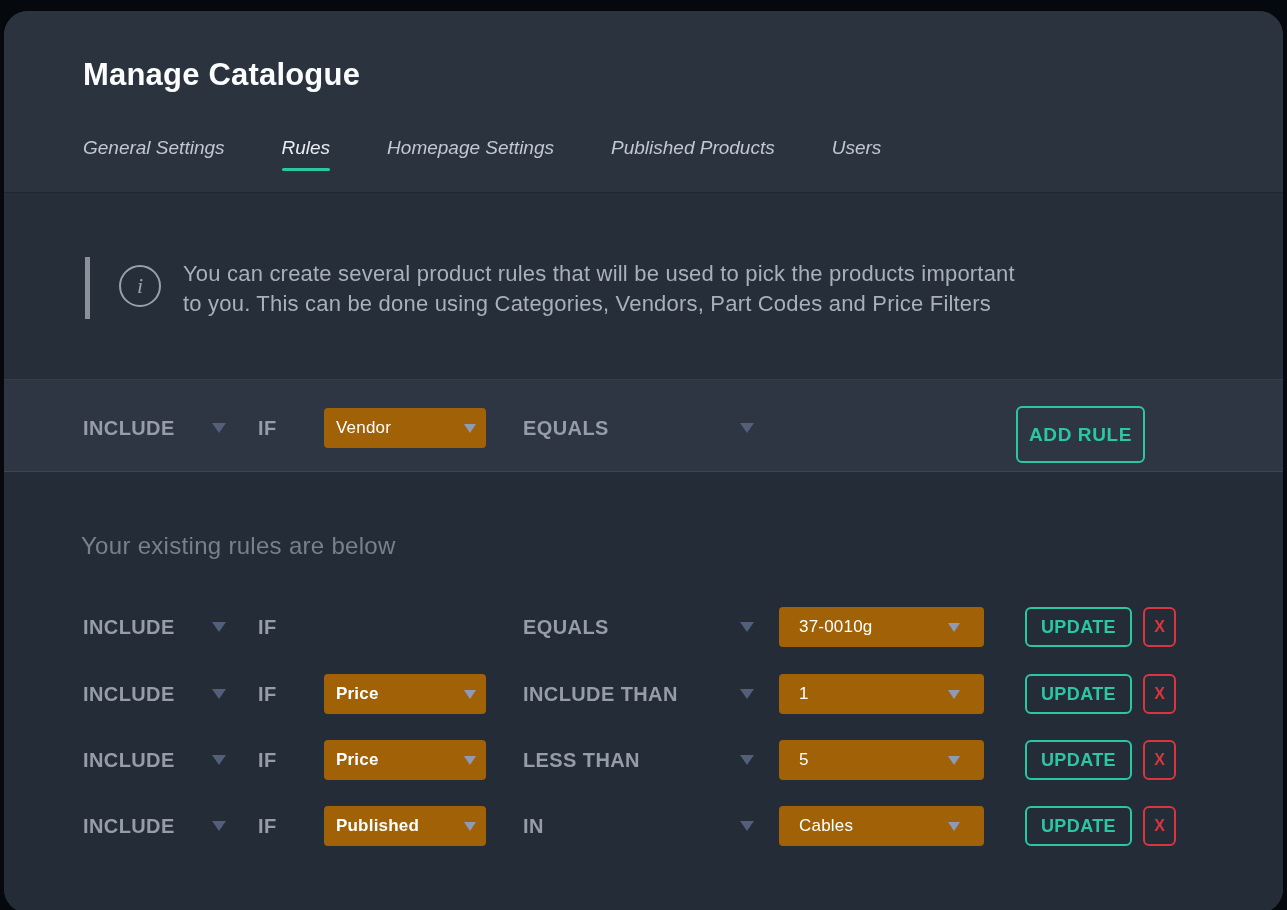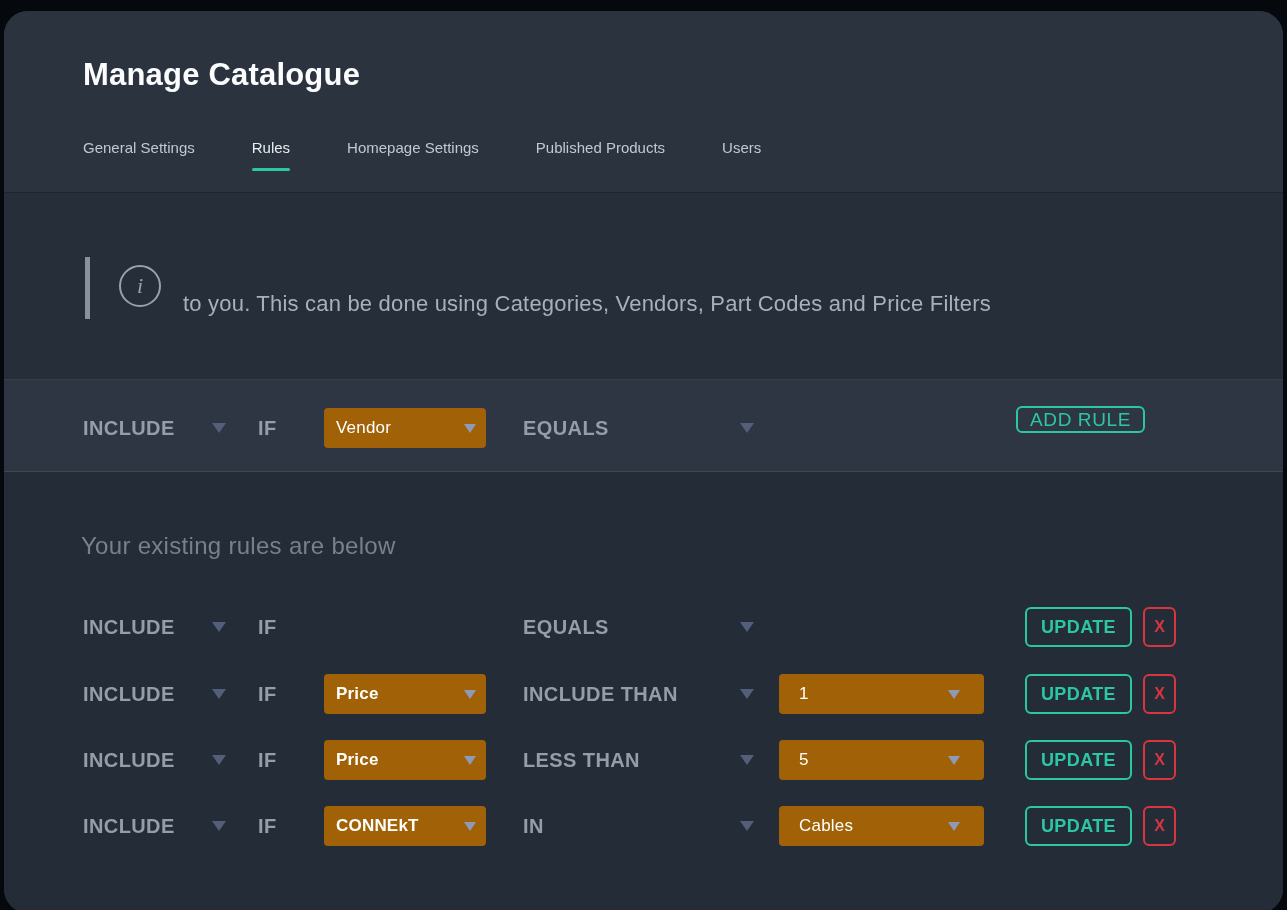--- a/index.html
+++ b/index.html
@@ -35,23 +35,24 @@
     position:absolute;left:79px;top:46px;
     font-size:31px;font-weight:700;color:#fbfcfd;
     letter-spacing:0.2px;
   }
   .tabs{
     position:absolute;left:79px;top:124px;
     display:flex;gap:57px;
   }
   .tab{
     position:relative;
-    font-size:15px;color:#c2c8d1;
+    font-size:19px;color:#c2c8d1;
     cursor:pointer;white-space:nowrap;
     line-height:26px;
+    font-style:italic;
   }
   .tab.active{color:#e9edf1;}
   .tab.active::after{
     content:"";
     position:absolute;left:0;right:0;bottom:-10px;
     height:3px;border-radius:2px;
     background:var(--accent);
   }
 
   
@@ -164,22 +165,22 @@
   .pos-value{left:775px;width:205px;}
   .pos-update{left:1013px;width:107px;}
   .pos-delete{left:1139px;width:33px;}
 
   
   .builder-row{top:28px;}
   .builder-row .pos-value{left:769px;width:202px;}
   .builder-row .pos-value .dd-text{font-weight:700;}
   .builder-row .pos-field .dd-text{font-weight:400;}
   .builder-row .pos-add{
-    left:1012px;width:129px;top:-2px;height:27px;
-    font-size:19px;font-weight:400;letter-spacing:0.6px;
+    left:1012px;width:129px;top:-2px;height:57px;
+    font-size:19px;font-weight:700;letter-spacing:0.6px;
   }
 
   
   .rr-0{top:135px;}
   .rr-1{top:202px;}
   .rr-2{top:268px;}
   .rr-3{top:334px;}
 </style>
 </head>
 <body>
@@ -196,21 +197,21 @@
       <div class="tab">Users</div>
     </nav>
   </header>
 
   <section class="band-info">
     <div class="info-bar"></div>
     <div class="info-icon">
       <span class="glyph">i</span>
     </div>
     <p class="info-text">
-      <br>
+      <span>You can create several product rules that will be used to pick the products important</span><br>
       <span>to you. This can be done using Categories, Vendors, Part Codes and Price Filters</span>
     </p>
   </section>
 
   <section class="band-builder">
     <div class="row-abs builder-row">
       <span class="lbl pos-include">INCLUDE</span>
       <span class="caret pos-caret1"></span>
       <span class="lbl pos-if">IF</span>
       <div class="dd field-dd pos-field">
@@ -225,20 +226,24 @@
 
   <section class="band-rules">
     <div class="existing-heading">Your existing rules are below</div>
 
     <div class="row-abs rr-0">
       <span class="lbl pos-include">INCLUDE</span>
       <span class="caret pos-caret1"></span>
       <span class="lbl pos-if">IF</span>
       <span class="lbl pos-cond">EQUALS</span>
       <span class="caret pos-caret2"></span>
+      <div class="dd value-dd pos-value">
+        <span class="dd-text">37-0010g</span>
+        <span class="caret dd-caret"></span>
+      </div>
       <button class="btn update pos-update">UPDATE</button>
       <button class="btn delete pos-delete">X</button>
     </div>
 
     <div class="row-abs rr-1">
       <span class="lbl pos-include">INCLUDE</span>
       <span class="caret pos-caret1"></span>
       <span class="lbl pos-if">IF</span>
       <div class="dd field-dd pos-field">
         <span class="dd-text">Price</span>
@@ -270,21 +275,21 @@
       </div>
       <button class="btn update pos-update">UPDATE</button>
       <button class="btn delete pos-delete">X</button>
     </div>
 
     <div class="row-abs rr-3">
       <span class="lbl pos-include">INCLUDE</span>
       <span class="caret pos-caret1"></span>
       <span class="lbl pos-if">IF</span>
       <div class="dd field-dd pos-field">
-        <span class="dd-text">CONNEkT</span>
+        <span class="dd-text">Published</span>
         <span class="caret dd-caret"></span>
       </div>
       <span class="lbl pos-cond">IN</span>
       <span class="caret pos-caret2"></span>
       <div class="dd value-dd pos-value">
         <span class="dd-text">Cables</span>
         <span class="caret dd-caret"></span>
       </div>
       <button class="btn update pos-update">UPDATE</button>
       <button class="btn delete pos-delete">X</button>

